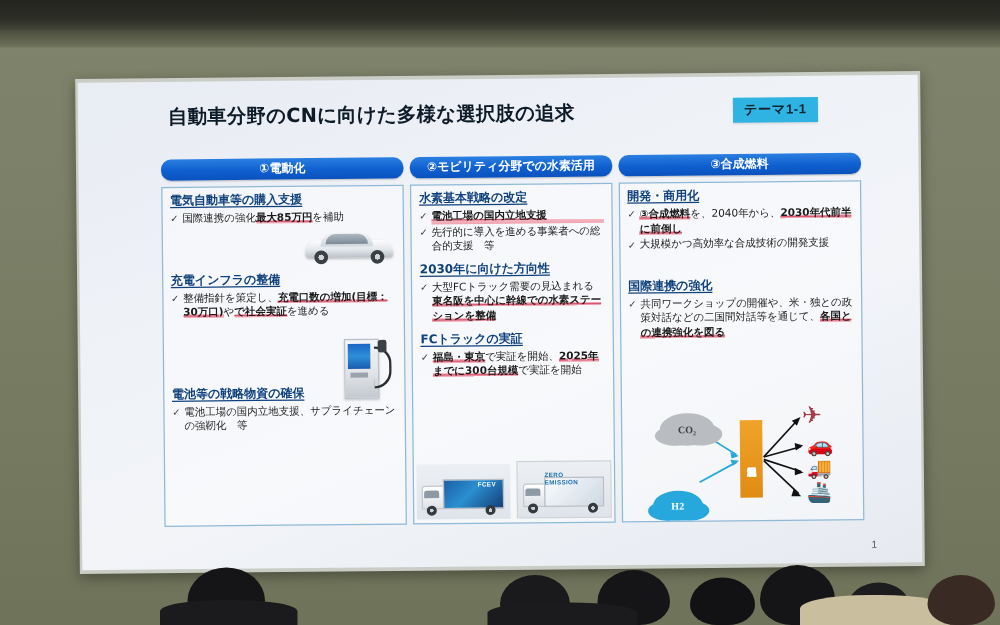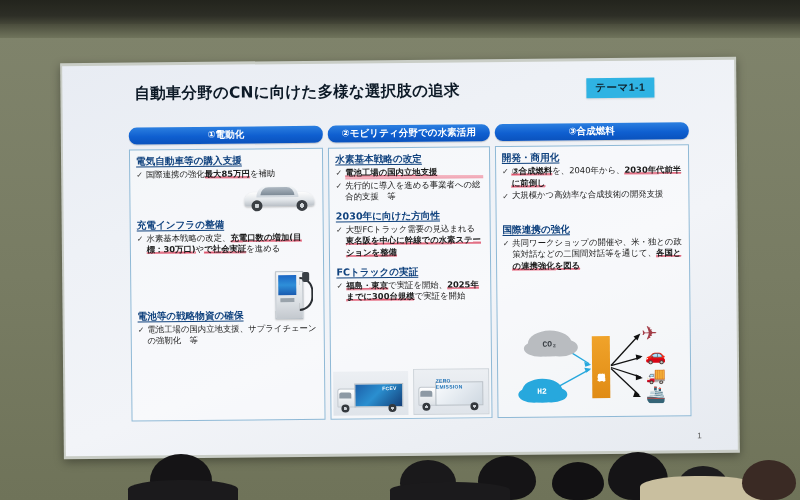--- a/index.html
+++ b/index.html
@@ -116,24 +116,24 @@
     background:linear-gradient(135deg,#1d5fa8 0%,#2a8fd0 45%,#143f78 100%);border:1px solid #b9c0c7;}
   .t-box.white{background:linear-gradient(135deg,#fafcfe 0%,#e4eaf0 50%,#cfd8e1 100%);}
   .t-logo{position:absolute;right:5px;bottom:15px;color:#fff;font-size:5px;font-weight:bold;letter-spacing:.3px;}
   .t-logo.dark{color:#1a6fb5;}
   .t-wh{position:absolute;bottom:3px;width:8px;height:8px;border-radius:50%;
     background:radial-gradient(circle,#c9ced3 0 25%,#34393e 27% 100%);}
 
   
   .diagram{position:absolute;left:8px;right:6px;bottom:4px;height:92px;}
   .cloud{position:absolute;border-radius:50%;display:flex;align-items:center;justify-content:center;
-    font-size:8px;font-weight:bold;font-family:Liberation Mono, monospace;}
+    font-size:8px;font-weight:bold;font-family:Liberation Serif, serif;}
   .cloud.co2{left:22px;top:10px;width:44px;height:26px;background:#b9bcc0;color:#3c4146;
     box-shadow:10px 4px 0 -4px #b9bcc0,-9px 5px 0 -5px #b9bcc0;}
-  .cloud.h2{left:16px;top:58px;width:40px;height:24px;background:#27a8dd;color:#fff;
+  .cloud.h2{left:16px;top:72px;width:40px;height:24px;background:#27a8dd;color:#fff;
     box-shadow:9px 4px 0 -4px #27a8dd,-8px 4px 0 -4px #27a8dd;}
   .synbox{position:absolute;left:86px;top:16px;width:18px;height:62px;
     background:linear-gradient(180deg,#f0a32a 0%,#e08b14 100%);
     color:#fff;font-size:7.6px;font-weight:bold;line-height:1.05;
     writing-mode:vertical-rl;text-orientation:upright;
     display:flex;align-items:center;justify-content:center;
     font-family:"DejaVu Sans","Liberation Sans",sans-serif;}
   .dg-svg{position:absolute;inset:0;}
   .veh{position:absolute;}
   .plane{left:136px;top:4px;font-size:19px;color:#a33c47;line-height:1;}
@@ -184,21 +184,21 @@
                   <div class="car-roof"></div>
                   <div class="car-glass"></div>
                   <div class="wheel w1"></div>
                   <div class="wheel w2"></div>
                 </div>
 
                 <div class="blk" style="margin-top:38px;">
                   <div class="blk-h">充電インフラの整備</div>
                   <div class="bullet">
                     <span class="chk">✓</span>
-                    <span class="btxt"><span>水素基本戦略の改定、</span><span class="hl">充電口数の増加(目標：30万口)</span><span>や</span><span class="hl">で社会実証</span><span>を進める</span></span>
+                    <span class="btxt"><span>整備指針を策定し、</span><span class="hl">充電口数の増加(目標：30万口)</span><span>や</span><span class="hl">で社会実証</span><span>を進める</span></span>
                   </div>
                 </div>
 
                 <div class="photo-charger">
                   <div class="chg-base"></div>
                   <div class="chg-screen"></div>
                   <div class="chg-slot"></div>
                   <div class="chg-cable"></div>
                   <div class="chg-gun"></div>
                 </div>

